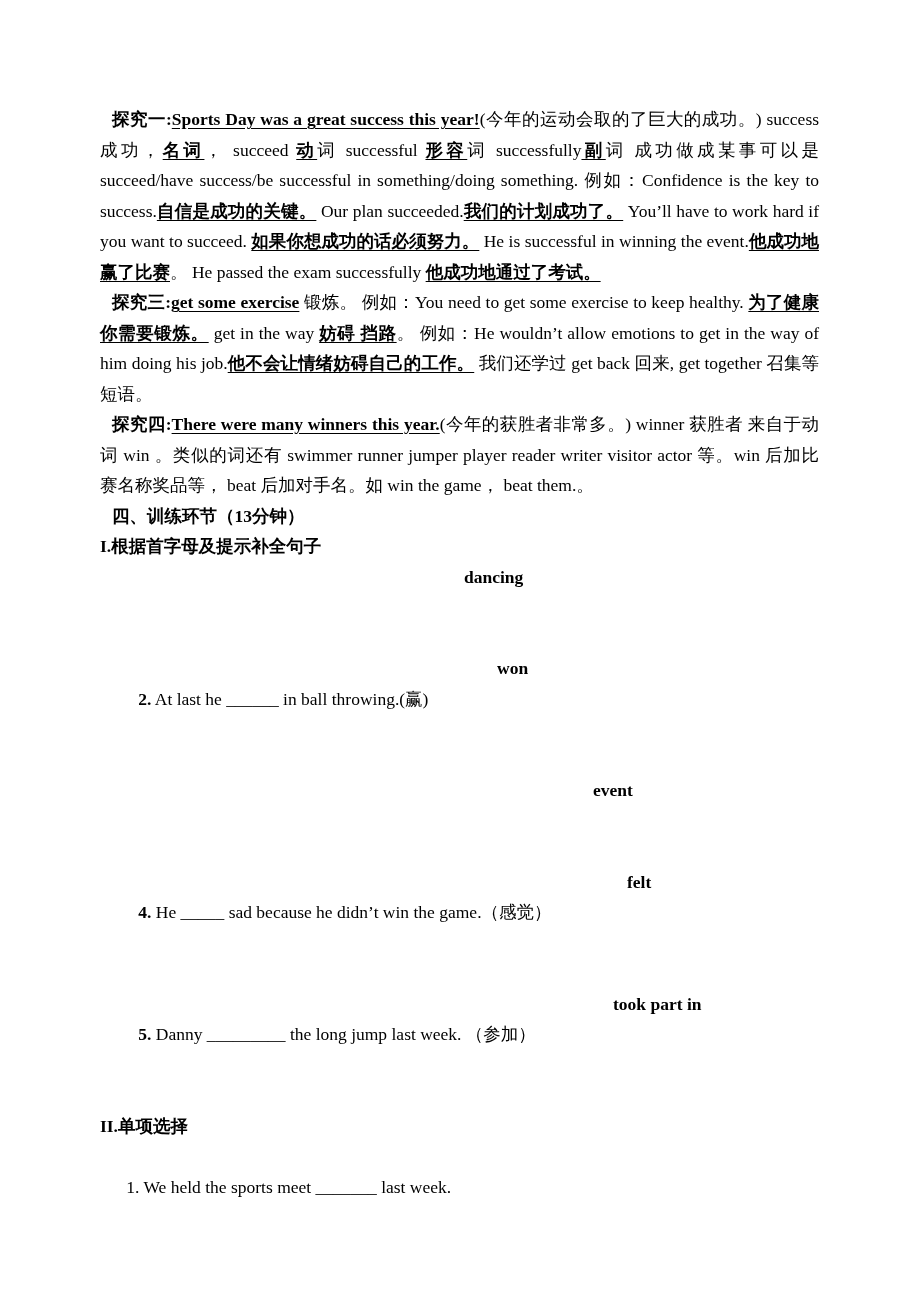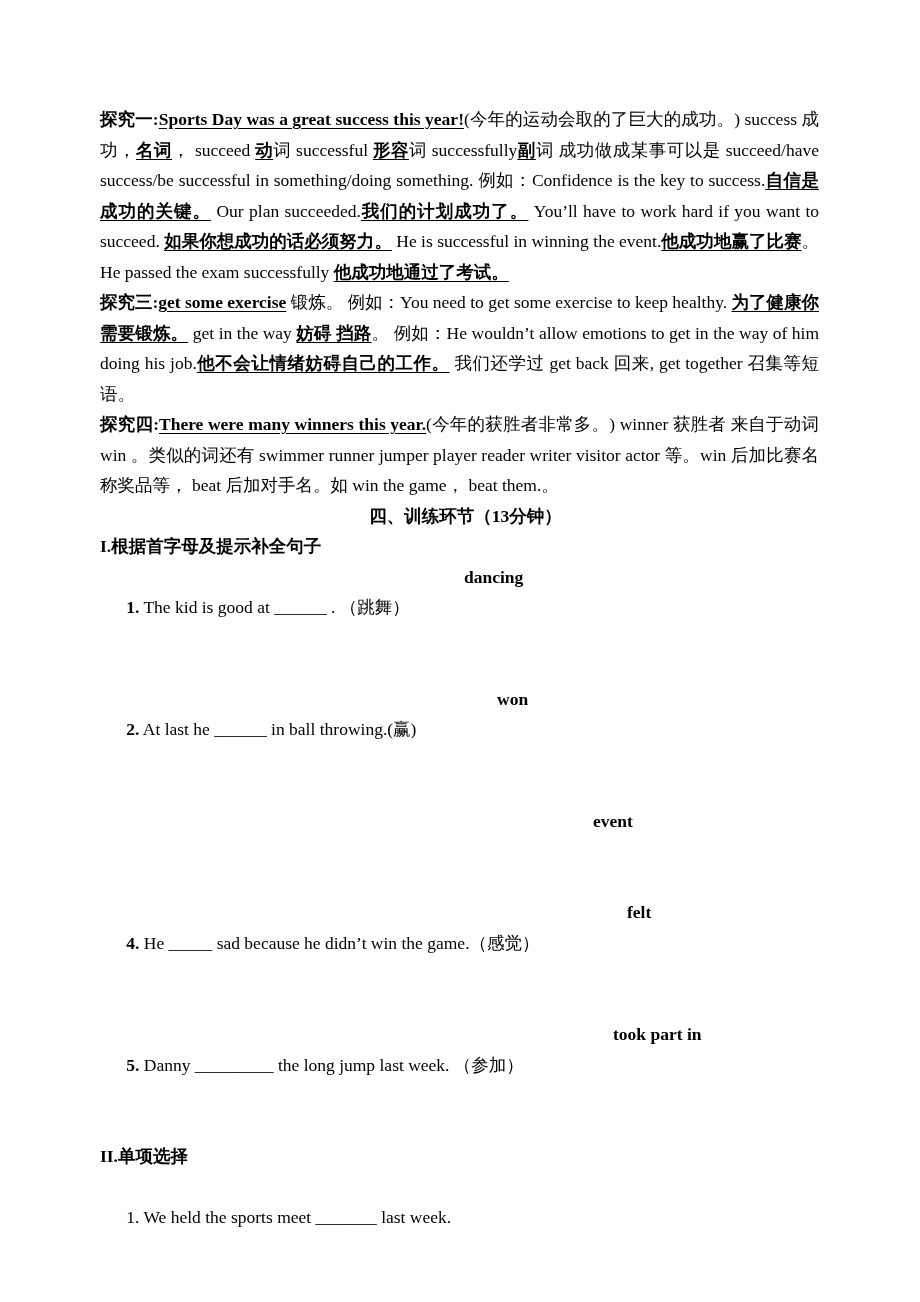--- a/index.html
+++ b/index.html
@@ -23,23 +23,23 @@
   .para {
     text-align: justify;
     line-height: 30.5px;
   }
   .line {
     position: relative;
     line-height: 30.5px;
     white-space: pre-wrap;
   }
   .heading { font-weight: bold; }
-  .indent { padding-left: 12px; text-align: center; }
+  .indent { padding-left: 12px; }
   .run.n { font-weight: normal; }
-  .run.b { font-weight: bold; }
+  .run.b { font-weight: bold; margin-left: 12px; }
   .run.bu { font-weight: bold; text-decoration: underline; text-underline-offset: 3px; }
   .answer {
     position: absolute;
     top: 0;
     font-weight: bold;
     white-space: nowrap;
   }
 </style>
 </head>
 <body>
@@ -52,21 +52,20 @@
 
     <p class="para"><span class="run b">探究三:</span><span class="run bu">get some exercise</span><span class="run n"> 锻炼。  例如：You need to get some exercise to keep healthy. </span><span class="run bu">为了健康你需要锻炼。</span><span class="run n"> get in the way </span><span class="run bu">妨碍 挡路</span><span class="run n">。  例如：He wouldn’t allow emotions to get in the way of him doing his job.</span><span class="run bu">他不会让情绪妨碍自己的工作。</span><span class="run n"> 我们还学过 get back 回来, get together 召集等短语。</span></p>
 
     <p class="para"><span class="run b">探究四:</span><span class="run bu">There were many winners this year.</span><span class="run n">(今年的获胜者非常多。)  winner 获胜者 来自于动词 win 。类似的词还有 swimmer runner jumper player reader writer visitor actor 等。win 后加比赛名称奖品等， beat 后加对手名。如 win the game， beat them.。</span></p>
 
     <div class="line heading indent">四、训练环节（13分钟）</div>
 
     <div class="line heading">I.根据首字母及提示补全句子</div>
 
     <div class="line">
-      <span><span class="run b">1.</span><span class="run n"> The kid is good at ______ . （跳舞）</span></span>
       <span class="answer" style="left:364px">dancing</span>
     </div>
 
     <div class="line">
       <span><span class="run b">2.</span><span class="run n"> At last he ______ in ball throwing.(赢)</span></span>
       <span class="answer" style="left:397px">won</span>
     </div>
 
     <div class="line">
       <span class="answer" style="left:493px">event</span>

